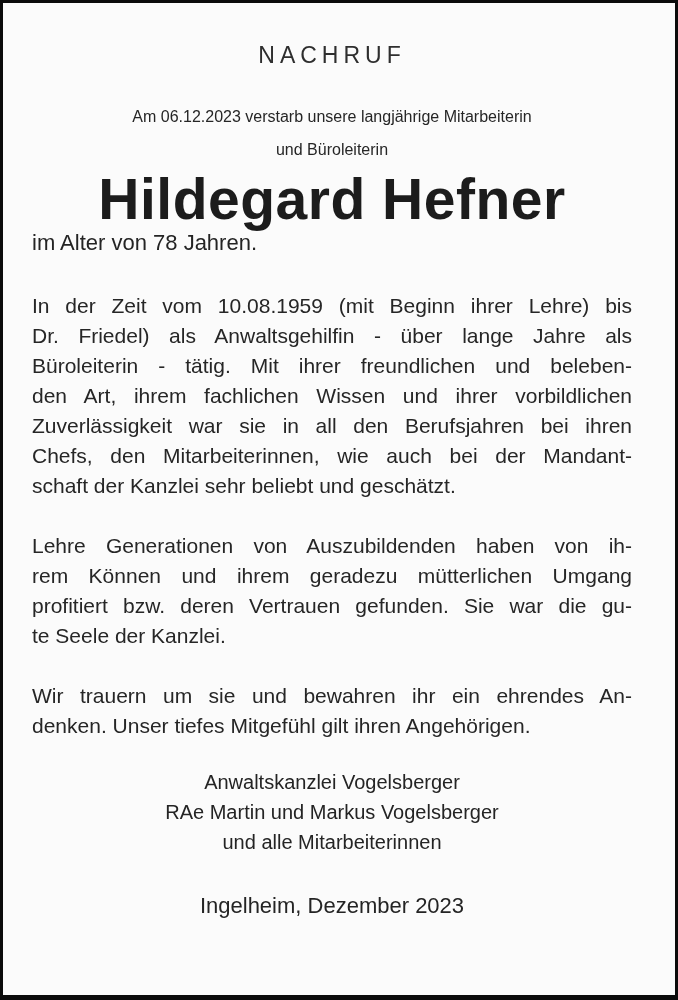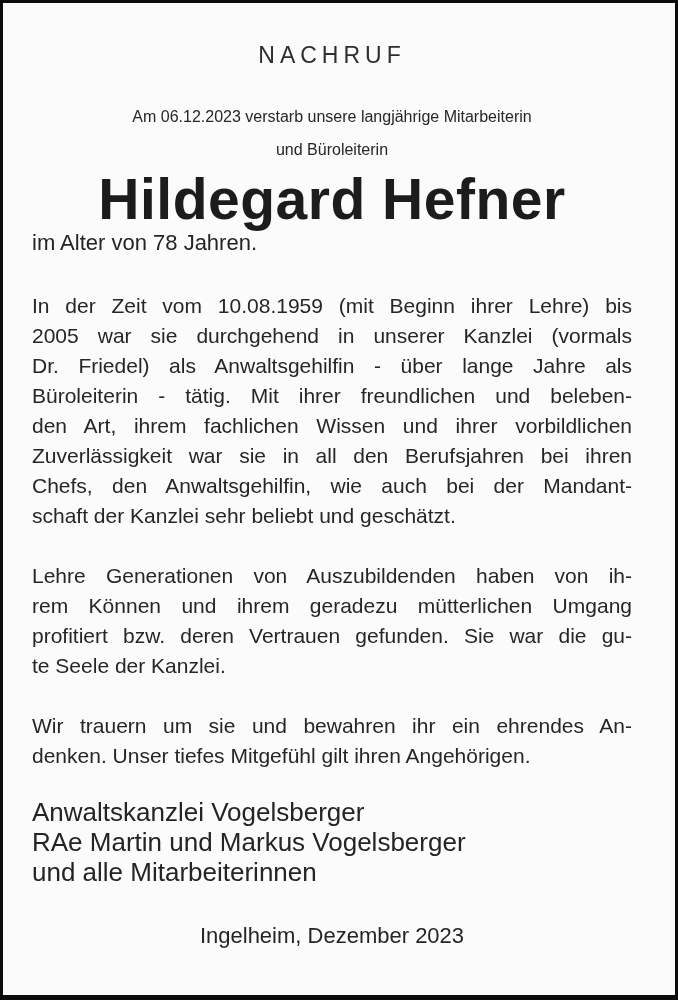--- a/index.html
+++ b/index.html
@@ -59,21 +59,22 @@
   }
   .paragraph + .paragraph { margin-top: 30px; }
   .line { white-space: nowrap; }
   .line.just {
     white-space: normal;
     text-align: justify;
     text-align-last: justify;
   }
   .signature {
     margin-top: 26px;
-    font-size: 26px;
+    text-align: center;
+    font-size: 20px;
     line-height: 30px;
   }
   .dateline {
     margin-top: 34px;
     text-align: center;
     font-size: 22px;
     line-height: 30px;
   }
 </style>
 </head>
@@ -88,26 +89,25 @@
       <div class="line">und Büroleiterin</div>
     </div>
 
   <div class="deceased-name">Hildegard Hefner</div>
 
   <div class="age-line">im Alter von 78 Jahren.</div>
 
   <div class="body-text">
       <div class="paragraph">
         <div class="line just">In der Zeit vom 10.08.1959 (mit Beginn ihrer Lehre) bis</div>
-        <div class="line just">2005 war sie durchgehend in unserer Kanzlei (vormals</div>
         <div class="line just">Dr. Friedel) als Anwaltsgehilfin - über lange Jahre als</div>
         <div class="line just">Büroleiterin - tätig. Mit ihrer freundlichen und beleben-</div>
         <div class="line just">den Art, ihrem fachlichen Wissen und ihrer vorbildlichen</div>
         <div class="line just">Zuverlässigkeit war sie in all den Berufsjahren bei ihren</div>
-        <div class="line just">Chefs, den Anwaltsgehilfin, wie auch bei der Mandant-</div>
+        <div class="line just">Chefs, den Mitarbeiterinnen, wie auch bei der Mandant-</div>
         <div class="line">schaft der Kanzlei sehr beliebt und geschätzt.</div>
       </div>
       <div class="paragraph">
         <div class="line just">Lehre Generationen von Auszubildenden haben von ih-</div>
         <div class="line just">rem Können und ihrem geradezu mütterlichen Umgang</div>
         <div class="line just">profitiert bzw. deren Vertrauen gefunden. Sie war die gu-</div>
         <div class="line">te Seele der Kanzlei.</div>
       </div>
       <div class="paragraph">
         <div class="line just">Wir trauern um sie und bewahren ihr ein ehrendes An-</div>

